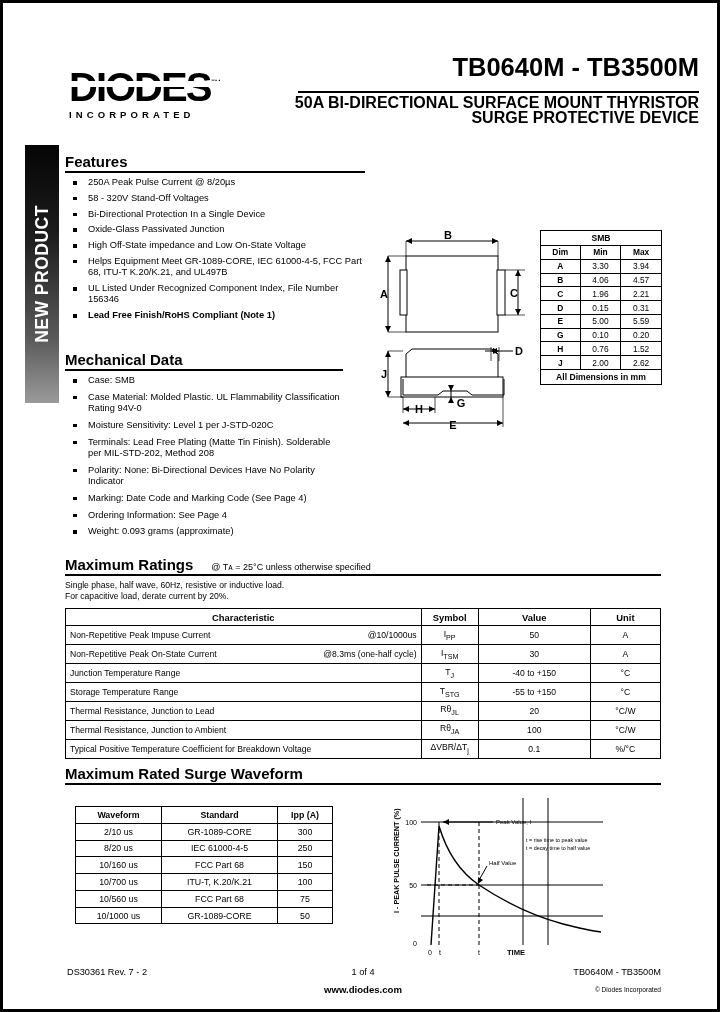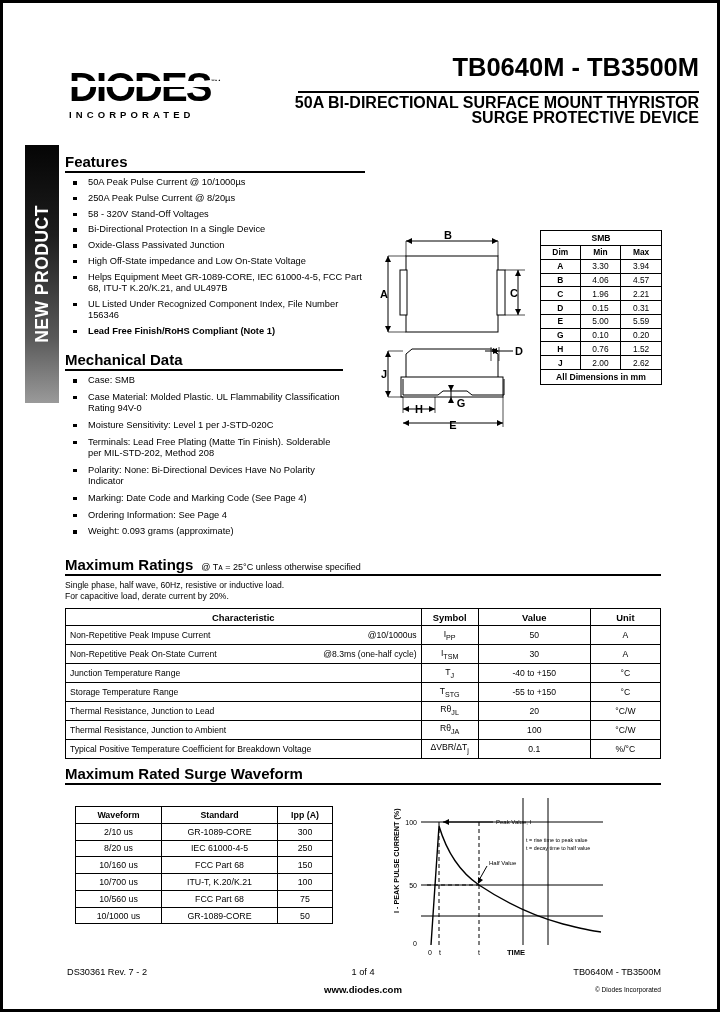--- a/index.html
+++ b/index.html
@@ -58,21 +58,21 @@
   .title-sub {
     position:absolute; left:290px; right:24px; top:53px;
     font-size:16px; font-weight:bold; text-align:right; line-height:14.5px;
   }
   
   .sec-h {
     font-size:15px; font-weight:bold;
     border-bottom:2px solid #000;
     padding-bottom:1px;
   }
-  .sec-h .sub { font-size:9px; font-weight:normal; padding-left:8px;text-align:center; }
+  .sec-h .sub { font-size:9px; font-weight:normal; padding-left:18px;text-align:center; }
   
   ul.b { list-style:none; margin:4px 0 0 0; padding:0; }
   ul.b li {
     position:relative; padding-left:23px; margin-bottom:4.5px;
     font-size:9.3px; line-height:11.3px;
   }
   ul.b li:before {
     content:""; position:absolute; left:8px; top:4px;
     width:3.5px; height:3.5px; background:#000;
   }
@@ -151,21 +151,20 @@
     </div>
   </div>
 
   <div class="newprod-tab">
     <span>NEW PRODUCT</span>
   </div>
 
   <div class="features">
     <div class="sec-h">Features</div>
     <ul class="b">
-      <li>50A Peak Pulse Current @ 10/1000µs</li>
       <li>250A Peak Pulse Current @ 8/20µs</li>
       <li>58 - 320V Stand-Off Voltages</li>
       <li>Bi-Directional Protection In a Single Device</li>
       <li>Oxide-Glass Passivated Junction</li>
       <li>High Off-State impedance and Low On-State Voltage</li>
       <li>Helps Equipment Meet GR-1089-CORE, IEC 61000-4-5, FCC Part 68, ITU-T K.20/K.21, and UL497B</li>
       <li>UL Listed Under Recognized Component Index, File Number 156346</li>
       <li class="bold">Lead Free Finish/RoHS Compliant (Note 1)</li>
     </ul>
   </div>

